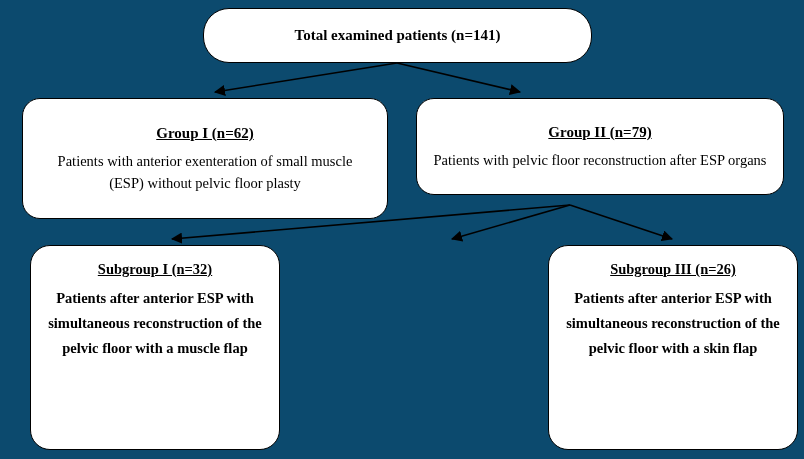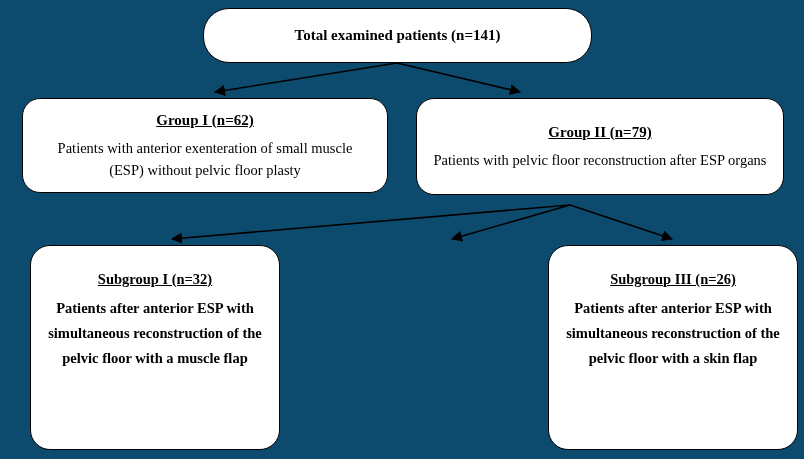--- a/index.html
+++ b/index.html
@@ -47,21 +47,21 @@
   }
   #root-node .title {
     font-size: 15px;
     text-decoration: none;
   }
   
   #group1-node {
     left: 22px;
     top: 98px;
     width: 366px;
-    height: 95px;
+    height: 121px;
   }
   #group2-node {
     left: 416px;
     top: 98px;
     width: 368px;
     height: 97px;
   }
   #group1-node .title, #group2-node .title {
     font-size: 15px;
     margin-bottom: 8px;
@@ -70,21 +70,21 @@
     font-size: 14.5px;
     padding: 0 16px;
   }
   
   .subgroup {
     top: 245px;
     width: 250px;
     height: 205px;
     border-radius: 20px;
     justify-content: flex-start;
-    padding-top: 24px;
+    padding-top: 14px;
   }
   #subgroup1-node { left: 30px; }
   #subgroup2-node { left: 290px; }
   #subgroup3-node { left: 548px; }
   .subgroup .title {
     font-size: 14.5px;
     margin-bottom: 6px;
   }
   .subgroup .body {
     font-size: 14.5px;

